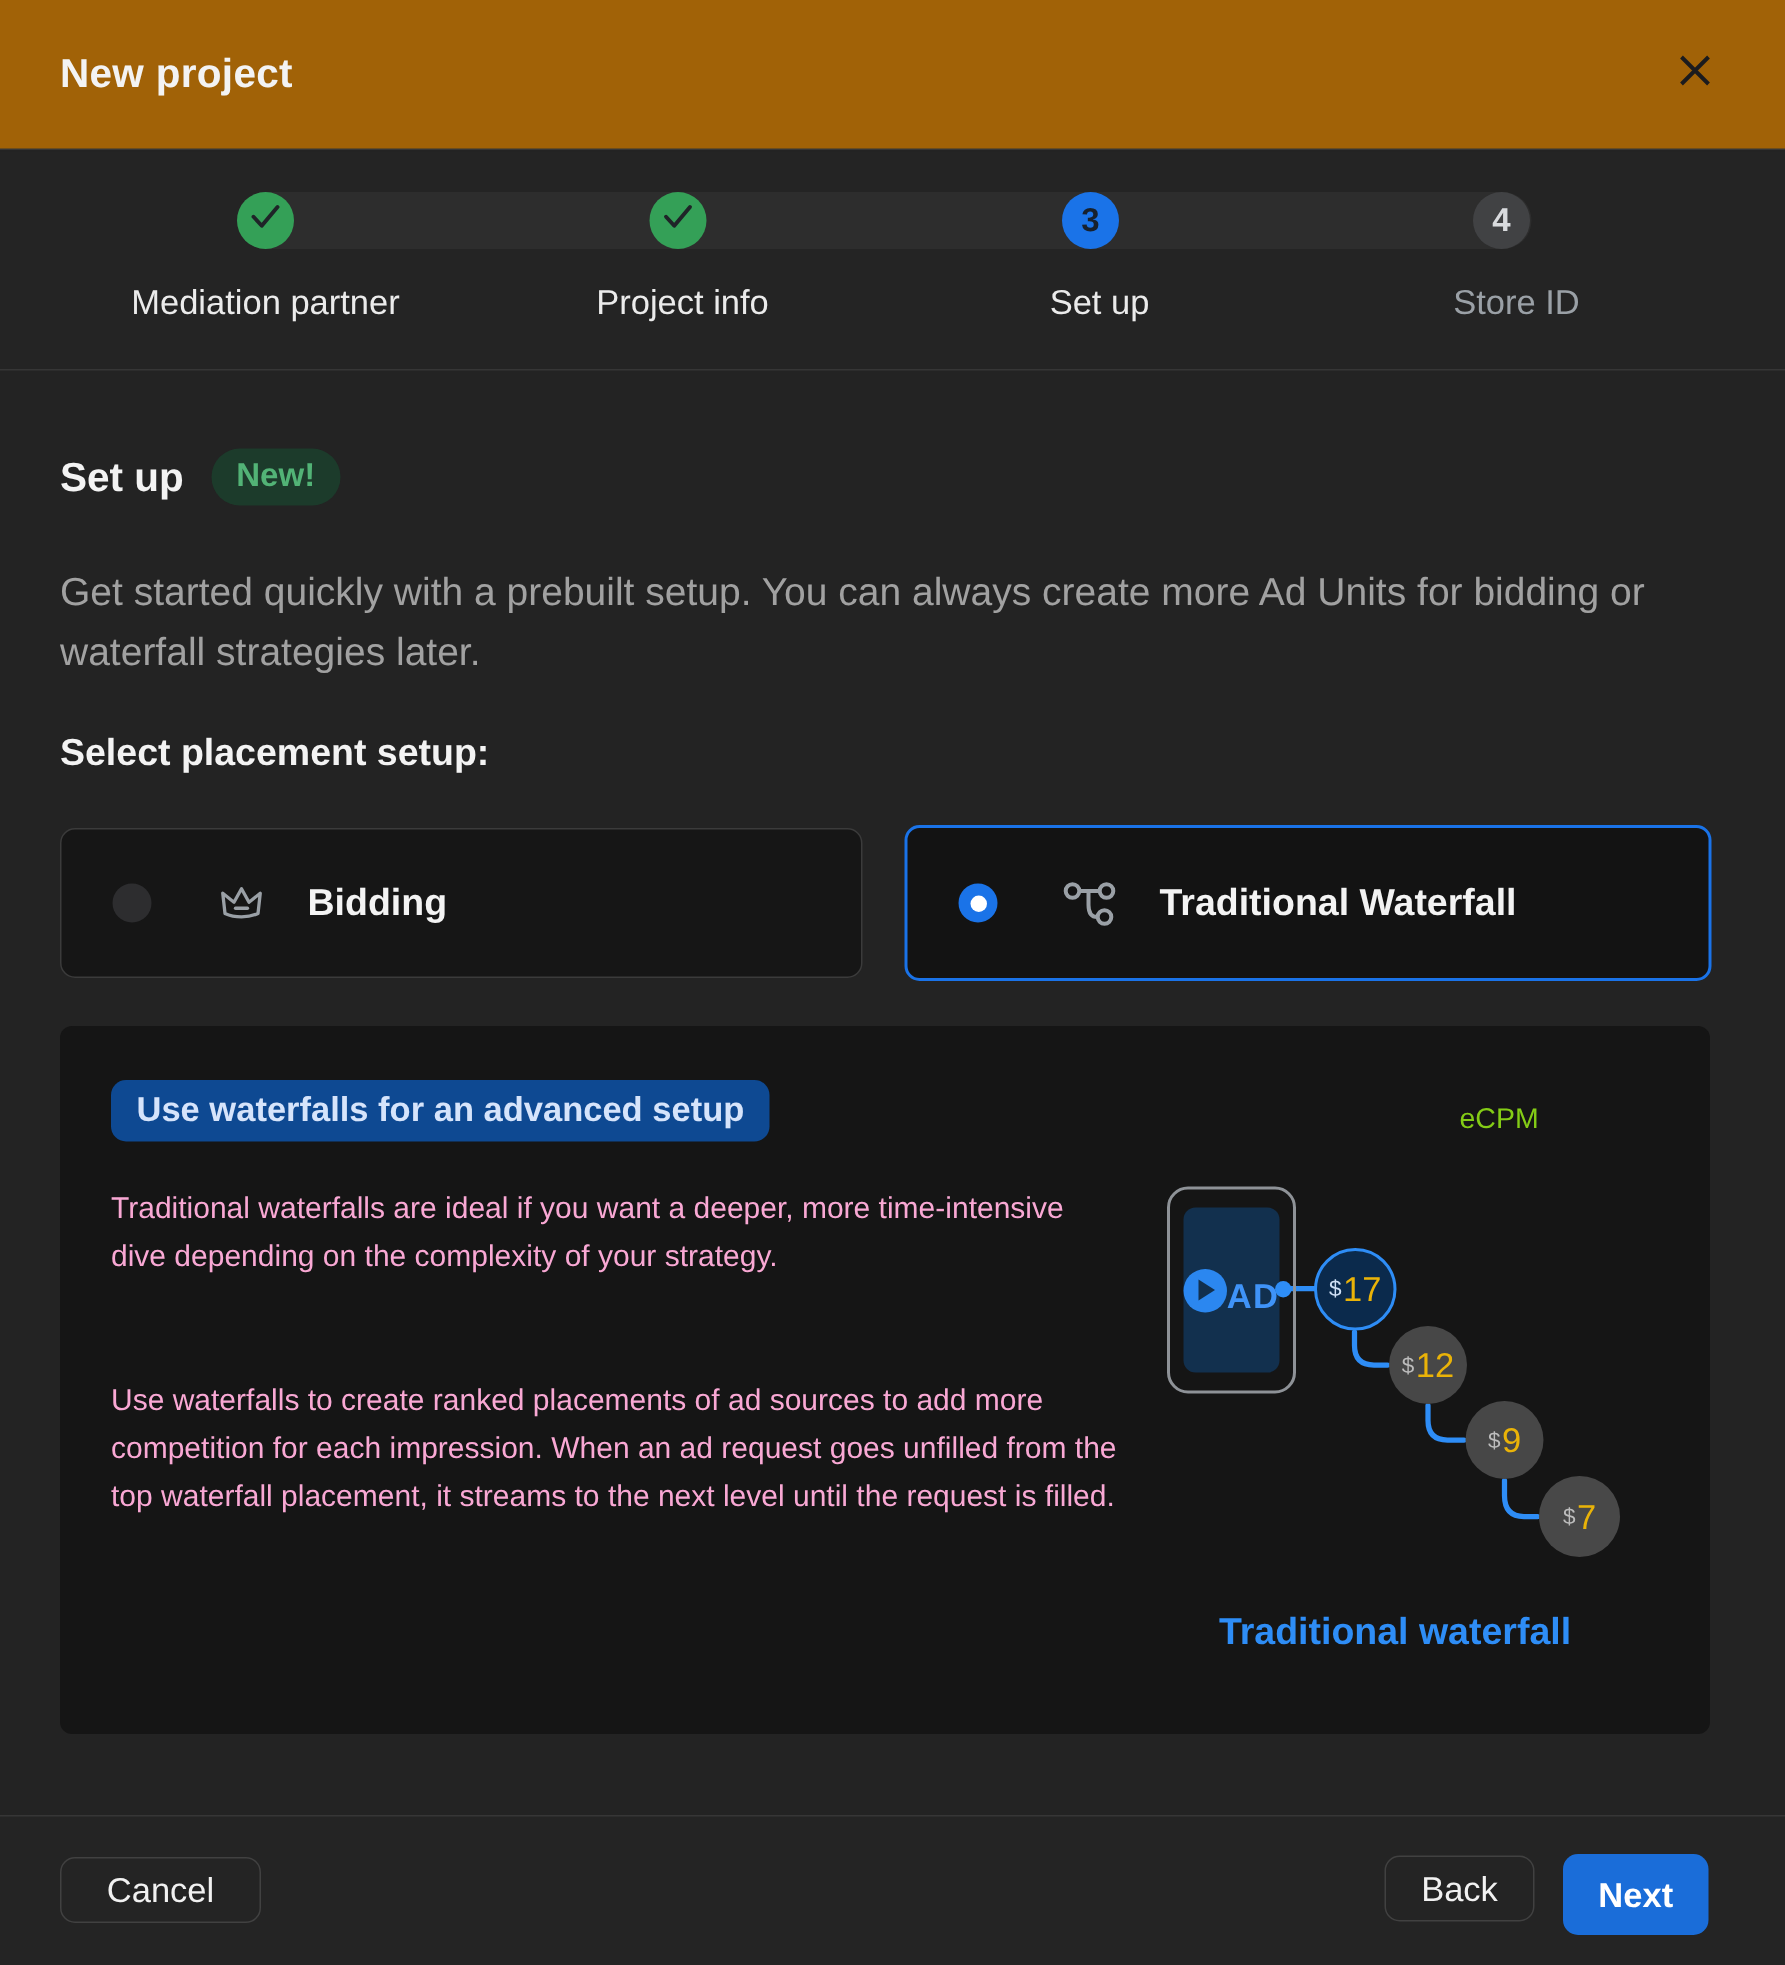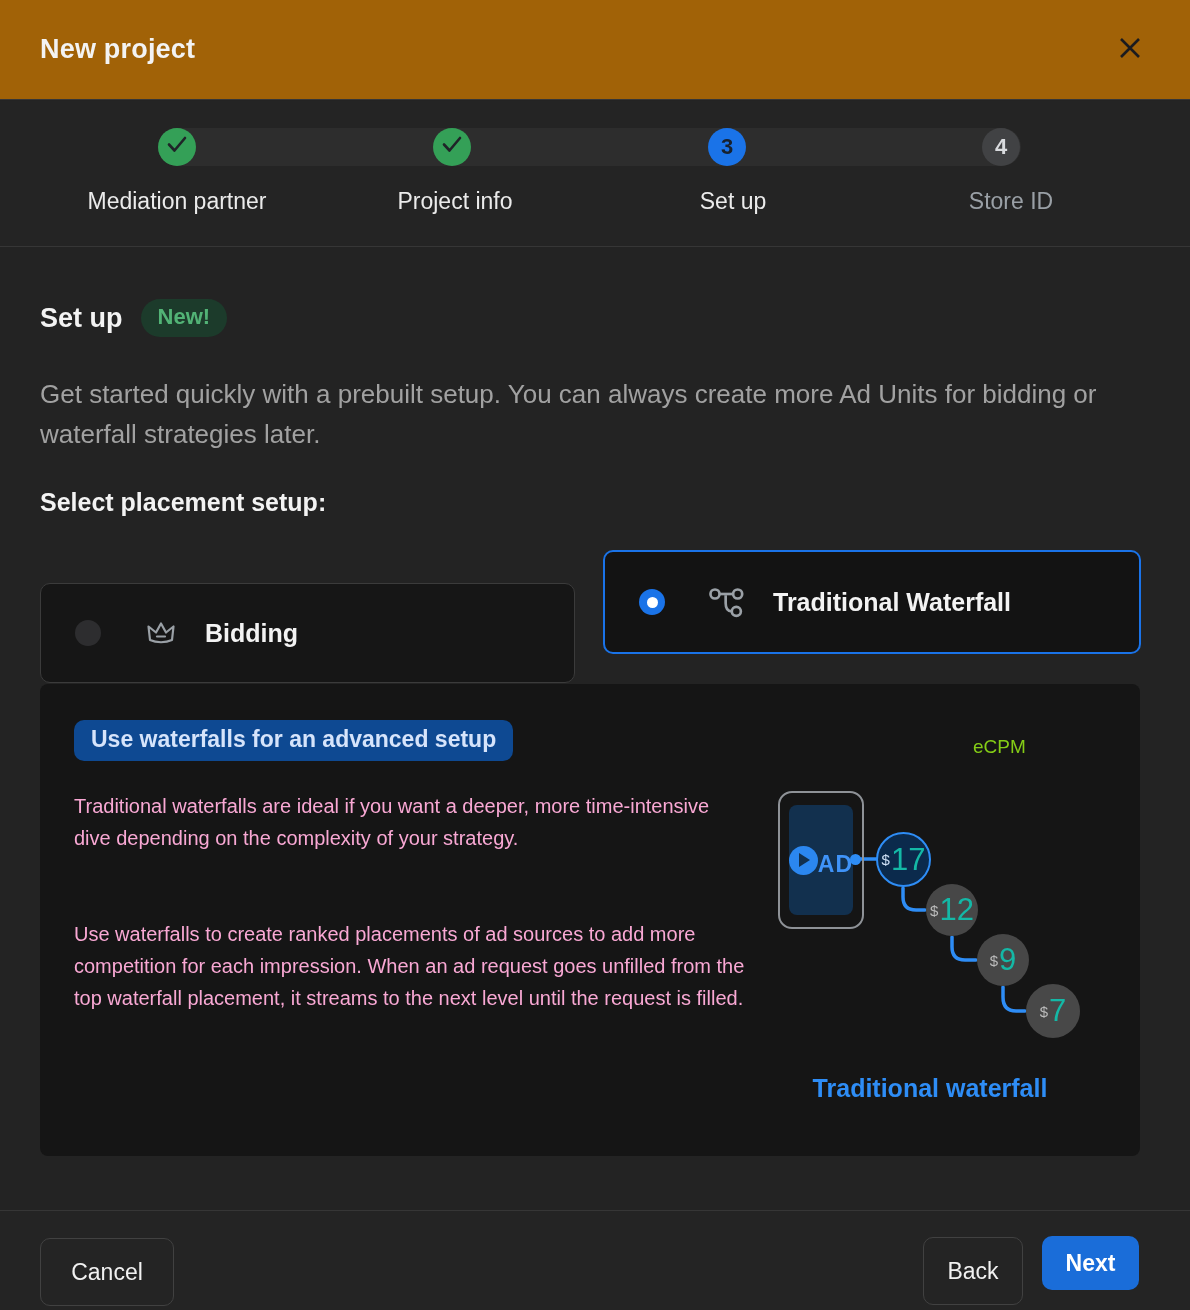--- a/index.html
+++ b/index.html
@@ -53,21 +53,21 @@
     font-size:26px; line-height:40px; color:#a1a1a1;
   }
   .select-label { position:absolute; top:488px; left:40px; font-size:25px; font-weight:bold; color:#f3f3f3; }
   
   .option-card {
     position:absolute; display:flex; align-items:center; padding-left:34px;
     border-radius:10px; cursor:pointer;
   }
   .option-bidding {
     left:40px; top:552px; width:535px; height:100px;
-    background:#161616; border:1px solid #3b3b3b;margin-top:31px;
+    background:#161616; border:1px solid #3b3b3b;
   }
   .option-waterfall {
     left:603px; top:550px; width:538px; height:104px;
     background:#131313; border:2px solid #1a73e8;
   }
   .radio { width:26px; height:26px; border-radius:50%; flex:0 0 auto; margin-right:42px;
     display:flex; align-items:center; justify-content:center; }
   .radio.off { background:#2d2d2f; }
   .radio.on  { background:#1a73e8; }
   .radio.on::after { content:""; width:11px; height:11px; border-radius:50%; background:#ffffff; }
@@ -108,38 +108,38 @@
     border-top:7px solid transparent; border-bottom:7px solid transparent;
     border-left:11px solid #12304e;
   }
   .ad-label { margin-top:8px; font-size:23px; font-weight:600; color:#3f93f8; letter-spacing:1px; }
   .link-dot { position:absolute; left:110px; top:170px; width:11px; height:11px; border-radius:50%; background:#2e8df6; }
   .node {
     position:absolute; border-radius:50%;
     display:flex; align-items:center; justify-content:center;
   }
   .node .cur { font-size:15px; margin-right:1px; }
-  .node .val { font-size:31px; color:#14b8a6; }
+  .node .val { font-size:23px; color:#eab308; }
   .node-17 { left:136px; top:148px; width:55px; height:55px; background:#0b2a4c; border:2.5px solid #2e8df6; }
   .node-17 .cur { color:#cfe0f5; }
   .node-12 { left:186px; top:200px; width:52px; height:52px; background:#474747; }
   .node-9  { left:237px; top:250px; width:52px; height:52px; background:#474747; }
   .node-7  { left:286px; top:300px; width:54px; height:54px; background:#484848; }
   .node-gray .cur { color:#bcbcbc; }
   .wf-caption {
     position:absolute; left:0; top:390px; width:380px; text-align:center;
     font-size:25px; font-weight:bold; color:#2e8df6;
   }
   
   .footer {
     position:absolute; left:0; right:0; bottom:0; height:100px;
     border-top:1px solid #363636; background:#242424;
   }
   .btn {
-    position:absolute; height:68px; border-radius:10px; font-size:23px;
+    position:absolute; height:44px; border-radius:10px; font-size:23px;
     display:flex; align-items:center; justify-content:center; cursor:pointer;
     font-family:"Liberation Sans", sans-serif;
   }
   .btn-ghost { background:transparent; border:1px solid #414141; color:#f1f1f1; }
   .btn-cancel { left:40px; top:27px; width:134px; }
   .btn-back { right:167px; top:26px; width:100px; }
   .btn-next { right:51px; top:25px; width:97px; height:54px; background:#1a6dd9; border:none; color:#ffffff; font-weight:600; }
 </style>
 </head>
 <body>

